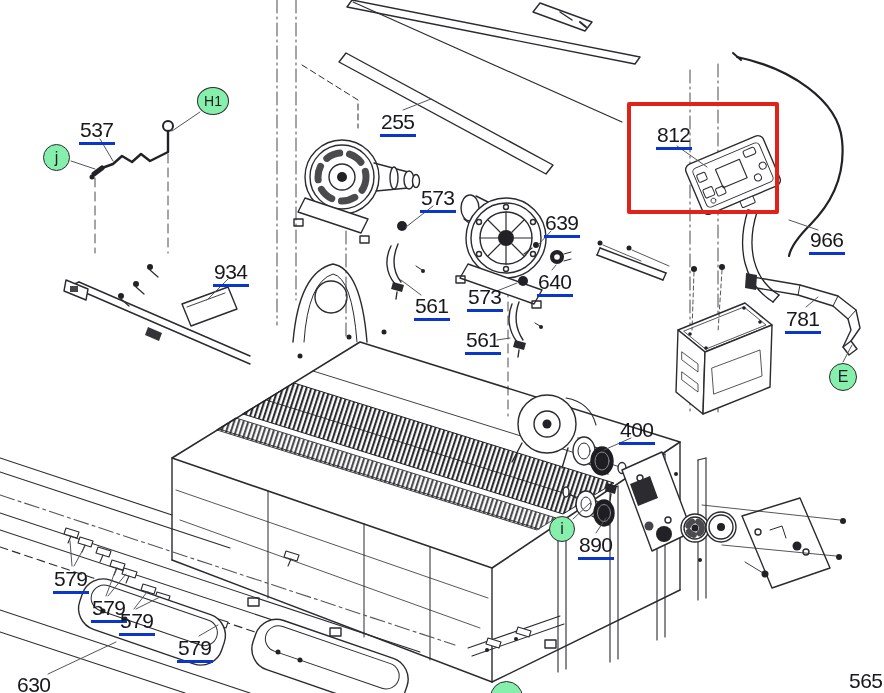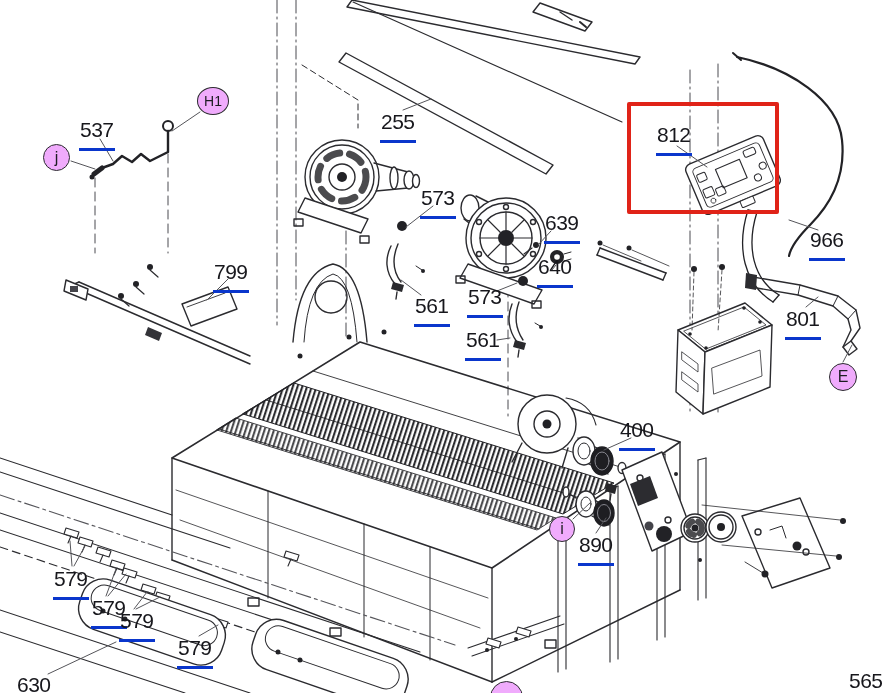--- a/index.html
+++ b/index.html
@@ -8,26 +8,26 @@
     font-family:"Liberation Sans", sans-serif; position:relative;
   }
   .stage { position:absolute; left:0; top:0; width:884px; height:693px; }
   svg.art { position:absolute; left:0; top:0; z-index:1; }
   .hlbox {
     position:absolute; left:627px; top:102px; width:152px; height:112px;
     border:4px solid #e02318; border-radius:2px; box-sizing:border-box; z-index:2;
   }
   .plabel {
     position:absolute; z-index:3; font-size:21px; line-height:1; letter-spacing:-0.5px;
-    color:#17171c; border-bottom:3px solid #0a36cc; padding:0 1px 8px 1px; cursor:pointer;
+    color:#17171c; border-bottom:3px solid #0a36cc; padding:0 1px 2px 1px; cursor:pointer;
     background:rgba(255,255,255,0.0);
   }
   .callout {
     position:absolute; z-index:3; box-sizing:border-box; border:1.7px solid #2b2b2f;
-    border-radius:50%; background:#f0abfc; color:#1d1d22; display:flex;
+    border-radius:50%; background:#86efac; color:#1d1d22; display:flex;
     align-items:center; justify-content:center; font-size:16px; line-height:1;
   }
 </style>
 </head>
 <body>
 
 <div class="stage">
 
 <svg class="art" width="884" height="693" viewBox="0 0 884 693" stroke="#2b2b2f" fill="none" stroke-width="1.4" stroke-linecap="round" stroke-linejoin="round">
 <defs>
@@ -407,30 +407,30 @@
   <line x1="136" y1="609" x2="160" y2="597"></line>
   <line x1="199" y1="636" x2="218" y2="625"></line>
   <line x1="48" y1="674" x2="116" y2="642"></line>
 </g>
 </svg>
 
 <div class="hlbox"></div>
 
 <div class="plabel" style="left:79px;top:119px">537</div>
 <div class="plabel" style="left:380px;top:111px">255</div>
-<div class="plabel" style="left:213px;top:261px">799</div>
+<div class="plabel" style="left:213px;top:261px">934</div>
 <div class="plabel" style="left:420px;top:187px">573</div>
 <div class="plabel" style="left:414px;top:295px">561</div>
 <div class="plabel" style="left:467px;top:286px">573</div>
 <div class="plabel" style="left:465px;top:329px">561</div>
 <div class="plabel" style="left:544px;top:212px">639</div>
-<div class="plabel" style="left:537px;top:256px">640</div>
+<div class="plabel" style="left:537px;top:271px">640</div>
 <div class="plabel" style="left:656px;top:124px">812</div>
 <div class="plabel" style="left:809px;top:229px">966</div>
-<div class="plabel" style="left:785px;top:308px">801</div>
+<div class="plabel" style="left:785px;top:308px">781</div>
 <div class="plabel" style="left:619px;top:419px">400</div>
 <div class="plabel" style="left:578px;top:534px">890</div>
 <div class="plabel" style="left:53px;top:568px">579</div>
 <div class="plabel" style="left:91px;top:597px">579</div>
 <div class="plabel" style="left:119px;top:610px">579</div>
 <div class="plabel" style="left:177px;top:637px">579</div>
 <div class="plabel" style="left:16px;top:674px">630</div>
 <div class="plabel" style="left:848px;top:670px">565</div>
 
 <div class="callout" style="left:197px;top:87px;width:32px;height:28px;font-size:14px">H1</div>

